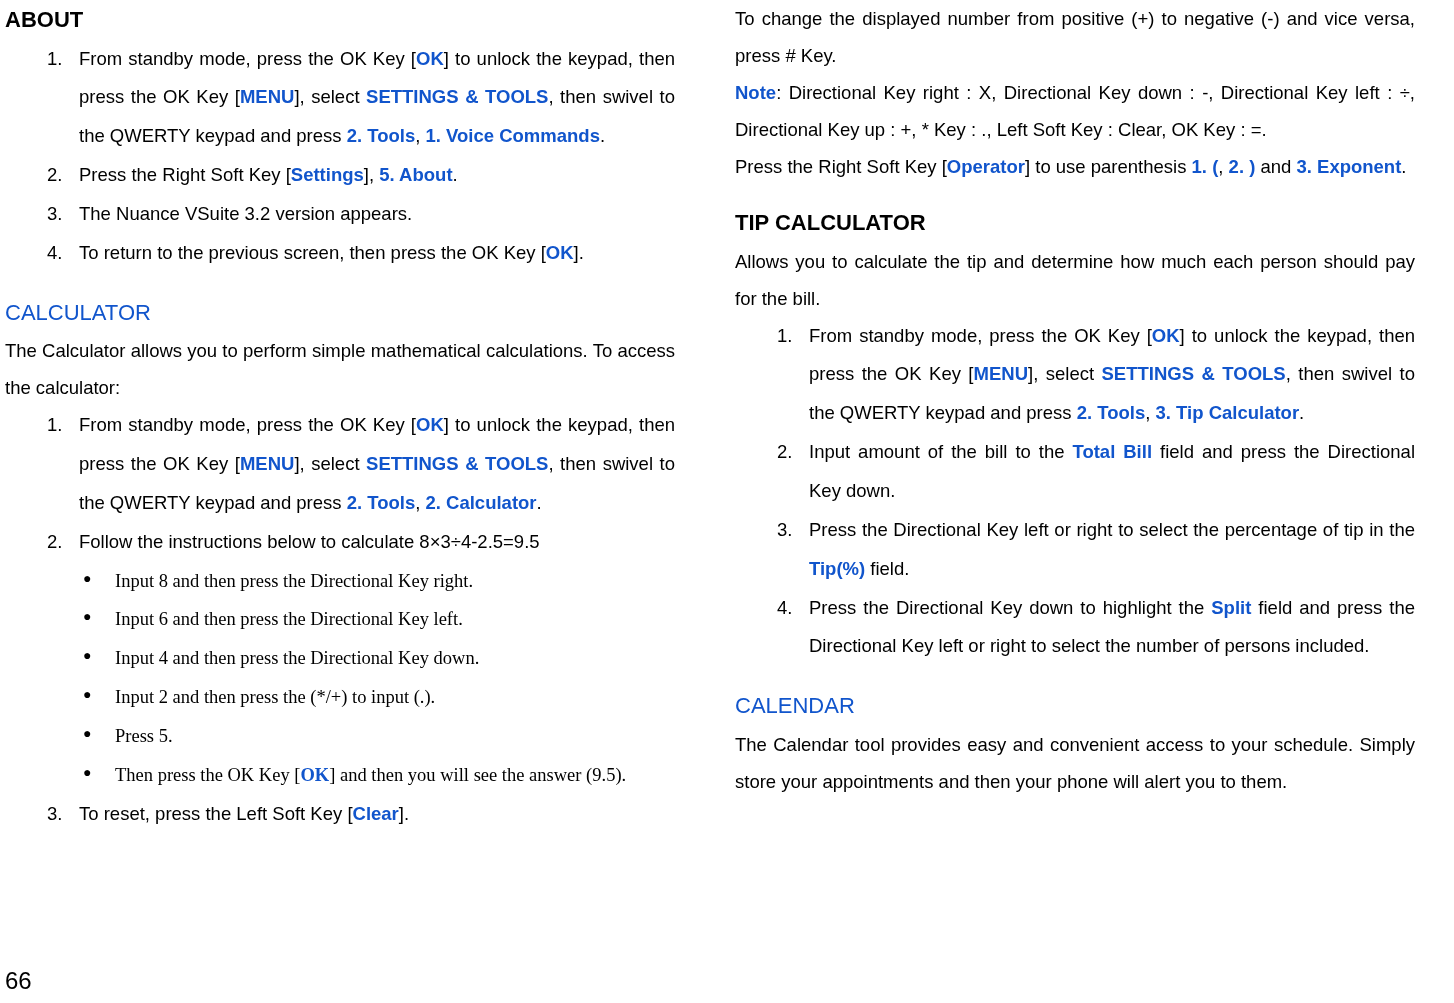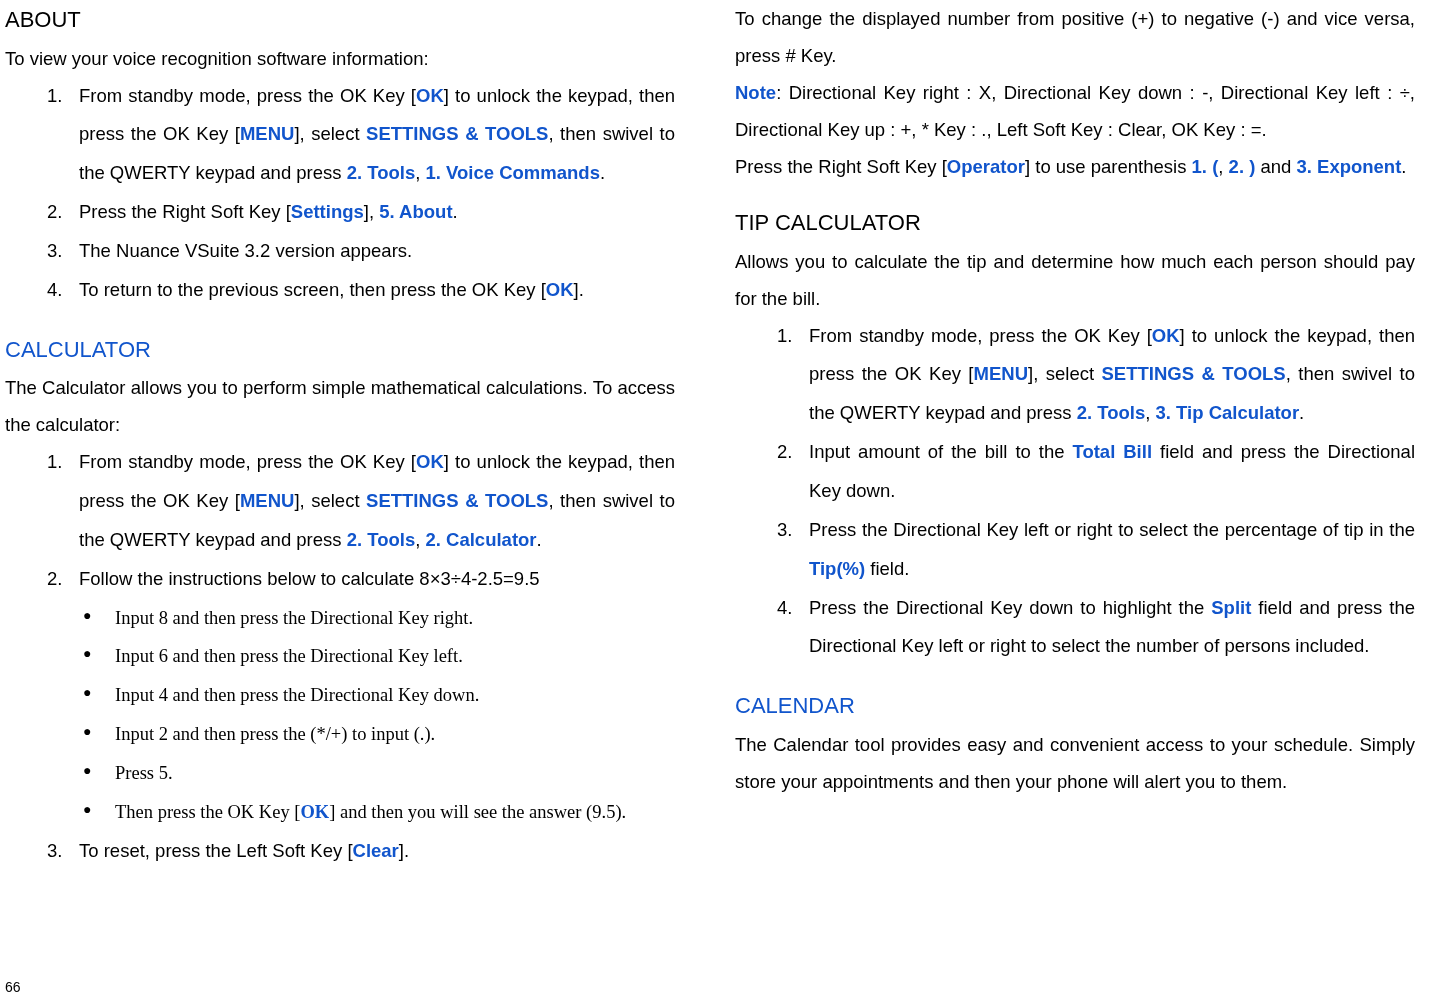--- a/index.html
+++ b/index.html
@@ -24,21 +24,21 @@
       font-size: 18.5px;
       color: #000;
     }
     .col-left {
       max-width: 670px;
     }
     .col-right {
       max-width: 680px;
     }
     .heading-black {
-      font-weight: normal;
+      font-weight: bold;
       font-size: 22px;
       color: #000;
       line-height: 1.8;
     }
     .heading-blue {
       font-weight: normal;
       font-size: 22px;
       color: #1155cc;
       line-height: 1.8;
       margin-top: 20px;
@@ -80,32 +80,31 @@
       top: 2px;
     }
     .blue {
       color: #1155cc;
       font-weight: bold;
     }
     .page-num {
       position: absolute;
       bottom: 8px;
       left: 5px;
-      font-size: 14px;
+      font-size: 24px;
     }
     .spacer {
       height: 18px;
     }
   </style>
 </head>
 <body>
 
 <div class="column col-left">
   <div class="heading-black">ABOUT</div>
-  <div class="body-text">To view your voice recognition software information:</div>
   <ol class="list-numbered">
     <li>
       <span class="num">1.</span>
       <span>From standby mode, press the OK Key [</span><span class="blue">OK</span><span>] to unlock the keypad, then press the OK Key [</span><span class="blue">MENU</span><span>], select </span><span class="blue">SETTINGS &amp; TOOLS</span><span>, then swivel to the QWERTY keypad and press </span><span class="blue">2. Tools</span><span>, </span><span class="blue">1. Voice Commands</span><span>.</span>
     </li>
     <li>
       <span class="num">2.</span>
       <span>Press the Right Soft Key [</span><span class="blue">Settings</span><span>], </span><span class="blue">5. About</span><span>.</span>
     </li>
     <li>

